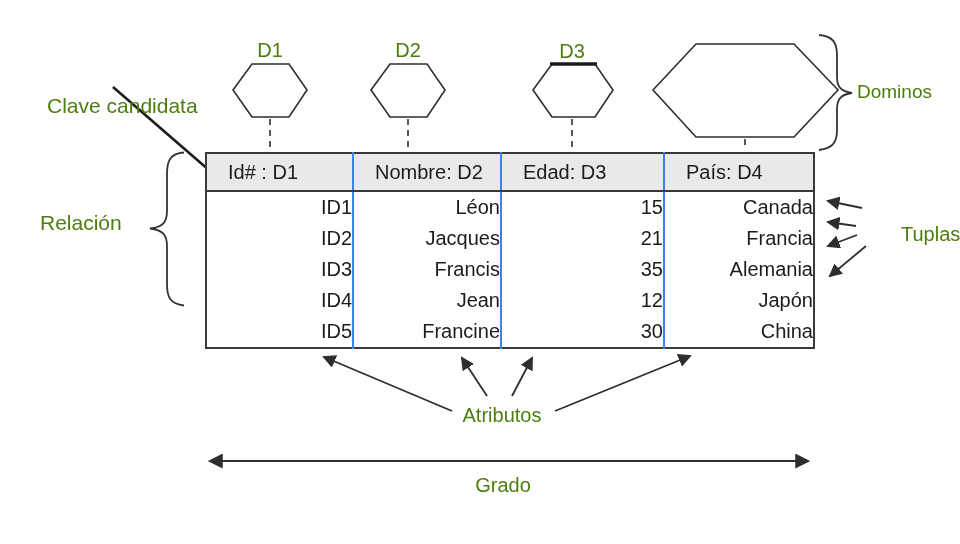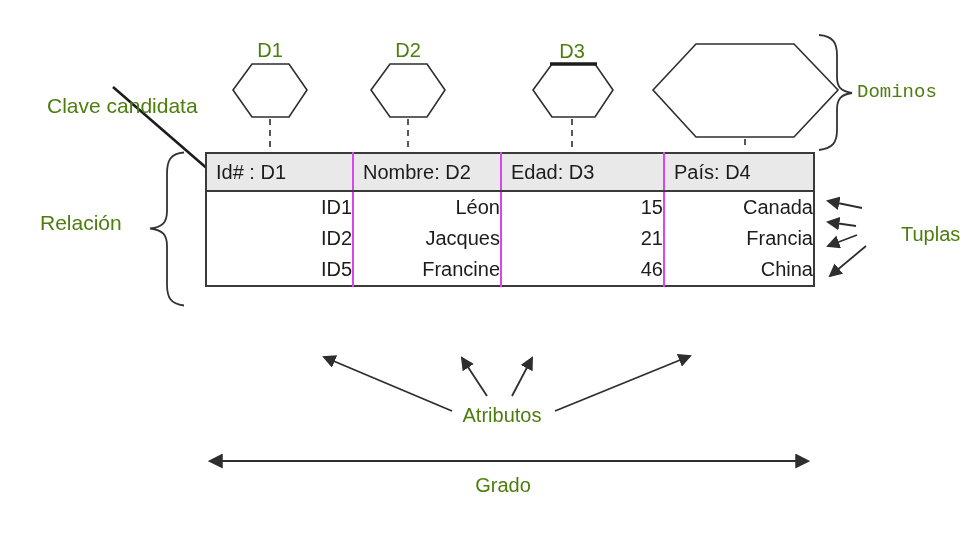--- a/index.html
+++ b/index.html
@@ -10,39 +10,39 @@
   }
   .svg-layer{position:absolute;left:0;top:0;width:960px;height:544px;}
   .lbl{position:absolute;white-space:nowrap;color:#4d7c0f;}
   .ctr{transform:translateX(-50%);text-align:center;}
   .lbl-clave{left:47px;top:62px;font-size:21px;margin-top:32px;}
   .lbl-relacion{left:40px;top:211px;font-size:21px;}
   .lbl-d1{left:270px;top:39px;font-size:20px;}
   .lbl-d2{left:408px;top:39px;font-size:20px;}
   .lbl-d3{left:572px;top:40px;font-size:20px;}
   .lbl-hexvals{left:745px;top:63px;font-size:20px;line-height:30px;}
-  .lbl-dominos{left:857px;top:81px;font-size:19px;font-family:Liberation Mono, monospace;}
+  .lbl-dominos{left:857px;top:81px;font-size:19px;}
   .lbl-tuplas{left:864px;top:223px;font-size:20px;margin-left:37px;}
   .lbl-atributos{left:502px;top:404px;font-size:20px;}
   .lbl-grado{left:503px;top:474px;font-size:20px;}
   table.rel{
     position:absolute;left:205px;top:152px;width:608px;
     border-collapse:collapse;table-layout:fixed;
     font-size:20px;color:#1c1c1c;
   }
   table.rel th,table.rel td{
-    padding:0 0 0 9px;text-align:left;font-weight:normal;
+    padding:0 0 0 21px;text-align:left;font-weight:normal;
     overflow:hidden;white-space:nowrap;
   }
   table.rel th{
     background:#e9e9e9;height:36px;line-height:36px;
     border-bottom:2px solid #3a3a3a;
   }
   table.rel td{height:31px;line-height:31px;text-align:right;}
-  table.rel th+th,table.rel td+td{border-left:2px solid #d946ef;}
+  table.rel th+th,table.rel td+td{border-left:2px solid #3b82f6;}
   table.rel{border:2px solid #3a3a3a;}
 </style>
 </head>
 <body>
 
 <div class="canvas">
 
   <svg class="svg-layer" viewBox="0 0 960 544">
     <defs>
       <marker id="arr" viewBox="0 0 10 10" refX="8.5" refY="5" markerWidth="7.5" markerHeight="7.5" orient="auto-start-reverse">
@@ -118,21 +118,33 @@
         <td>15</td>
         <td>Canada</td>
       </tr>
       <tr>
         <td>ID2</td>
         <td>Jacques</td>
         <td>21</td>
         <td>Francia</td>
       </tr>
       <tr>
+        <td>ID3</td>
+        <td>Francis</td>
+        <td>35</td>
+        <td>Alemania</td>
+      </tr>
+      <tr>
+        <td>ID4</td>
+        <td>Jean</td>
+        <td>12</td>
+        <td>Japón</td>
+      </tr>
+      <tr>
         <td>ID5</td>
         <td>Francine</td>
-        <td>46</td>
+        <td>30</td>
         <td>China</td>
       </tr>
     </tbody>
   </table>
 
 </div>
 
 </body></html>

